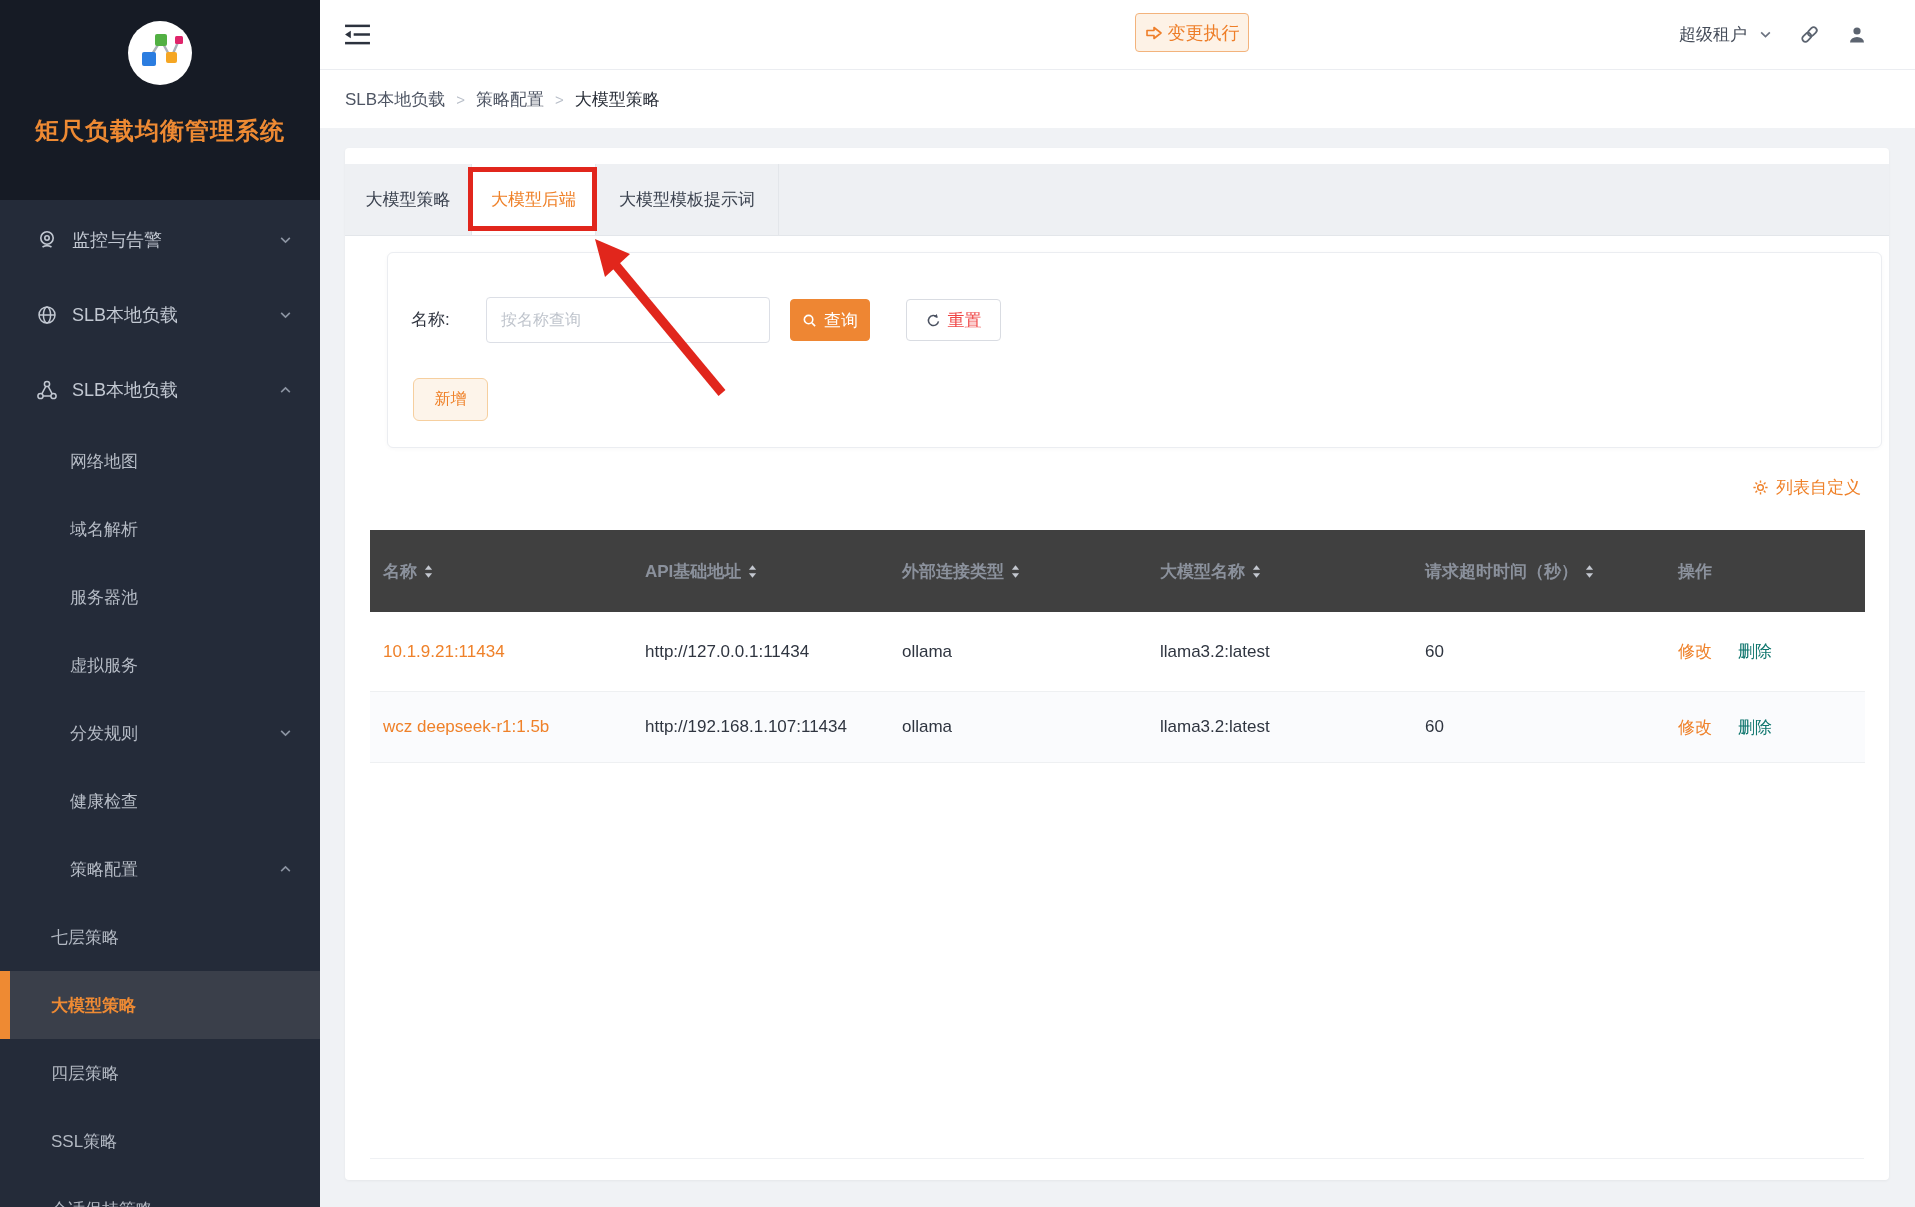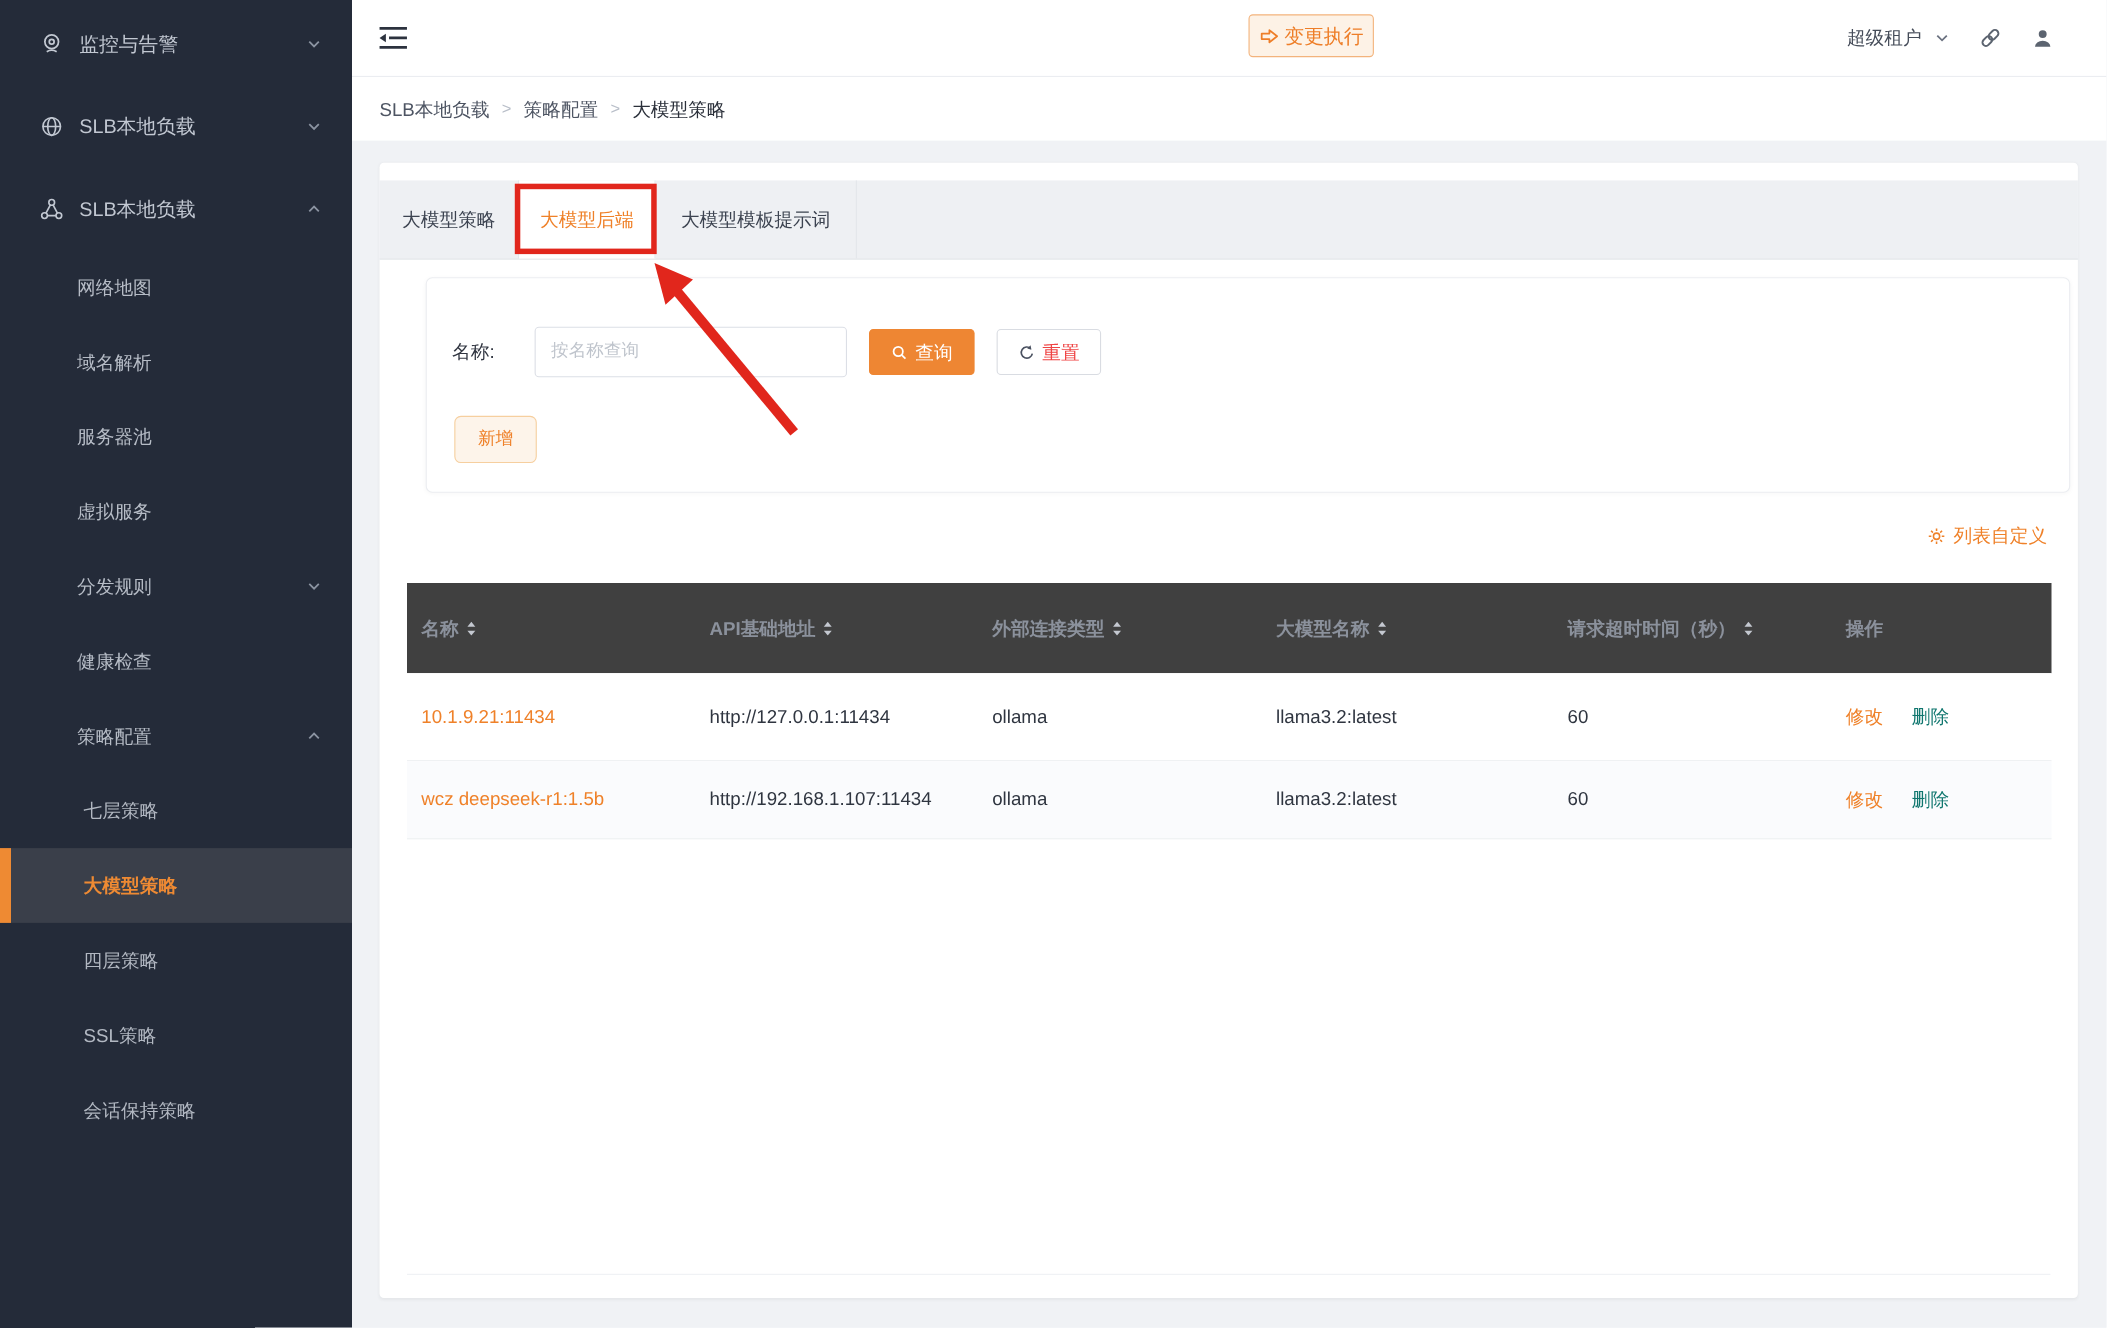--- a/index.html
+++ b/index.html
@@ -10,21 +10,21 @@
   
   .sidebar { width:320px; flex:0 0 320px; background:#242b39; height:100%; overflow:hidden; }
   .logo-block { height:200px; background:#161b25; display:flex; flex-direction:column; align-items:center; }
   .logo-circle { width:64px; height:64px; border-radius:50%; background:#fff; margin-top:21px;
                  display:flex; align-items:center; justify-content:center; }
   .app-title { margin-top:30px; color:#ee8a33; font-size:24px; font-weight:bold; letter-spacing:1px; white-space:nowrap; }
   .menu { padding-top:2px; }
   .mi { position:relative; display:flex; align-items:center; cursor:pointer; white-space:nowrap; }
   .mi.l1 { height:75px; padding-left:36px; font-size:18px; color:#c2c8d2; }
   .mi.l2 { height:68px; padding-left:70px; font-size:17px; color:#b6bcc6; }
-  .mi.l3 { height:68px; padding-left:76px; font-size:17px; color:#b2b8c2; }
+  .mi.l3 { height:68px; padding-left:51px; font-size:17px; color:#b2b8c2; }
   .mi .mi-icon { width:22px; height:22px; margin-right:14px; display:inline-flex; }
   .mi .mi-chevron { position:absolute; right:28px; top:50%; transform:translateY(-50%); color:#8b93a1; display:inline-flex; }
   .mi.active { background:#3a3f4a; color:#ee8a33; font-weight:bold; }
   .mi.active::before { content:""; position:absolute; left:0; top:0; bottom:0; width:10px; background:#ee8a33; }
 
   
   .main { flex:1; display:flex; flex-direction:column; min-width:0; }
   .topbar { position:relative; height:70px; background:#fff; border-bottom:1px solid #ebedf1;
             display:flex; align-items:center; flex:0 0 70px; }
   .fold-btn { margin-left:24px; display:inline-flex; cursor:pointer; }
@@ -59,21 +59,21 @@
 
   
   .filter-box { position:absolute; left:42px; top:104px; width:1495px; height:196px;
                 border:1px solid #ebedf1; border-radius:6px; background:#fff; box-shadow:0 1px 4px rgba(0,0,0,.03); }
   .f-label { position:absolute; left:23px; top:44px; height:46px; line-height:46px; font-size:17px; color:#303540; }
   .f-input { position:absolute; left:98px; top:44px; width:284px; height:46px; border:1px solid #dcdfe6;
              border-radius:4px; padding:0 14px; font-size:16px; color:#303540; outline:none; font-family:inherit; }
   .f-input::placeholder { color:#bfc4cc; }
   .btn { display:flex; align-items:center; justify-content:center; gap:7px; border-radius:4px;
          font-size:17px; cursor:pointer; font-family:inherit; }
-  .btn-search { position:absolute; left:402px; top:46px; width:96px; height:42px; background:#ee8633;
+  .btn-search { position:absolute; left:402px; top:46px; width:80px; height:42px; background:#ee8633;
                 border:1px solid #ee8633; color:#fff; }
   .btn-reset { position:absolute; left:518px; top:46px; width:95px; height:42px; background:#fff;
                border:1px solid #d9dce2; color:#ef4444; }
   .btn-add { position:absolute; left:25px; top:125px; width:75px; height:43px; background:#fdf4ea;
              border:1px solid #f6cf9f; border-radius:6px; color:#ef8129; font-size:16px; }
 
   
   .customize { position:absolute; top:328px; right:28px; display:flex; align-items:center; gap:7px;
                color:#ef8129; font-size:17px; cursor:pointer; }
 
@@ -91,20 +91,32 @@
   .act-del { color:#0f766e; cursor:pointer; }
 
   .card-bottom-divider { position:absolute; left:25px; right:25px; top:1010px; height:1px; background:#eff1f4; }
 </style>
 </head>
 <body>
 
 <div class="app">
 
   <aside class="sidebar">
+    <div class="logo-block">
+      <div class="logo-circle">
+        <svg width="62" height="62" viewBox="0 0 62 62">
+          <polyline points="20,37 32,18 42,36 50,18" fill="none" stroke="#aab0b8" stroke-width="2.4"></polyline>
+          <rect x="13" y="30" width="14" height="14" rx="2" fill="#2b7de0"></rect>
+          <rect x="26" y="12" width="12" height="12" rx="2" fill="#52b043"></rect>
+          <rect x="37" y="30" width="11" height="11" rx="2" fill="#f5a623"></rect>
+          <rect x="46" y="14" width="8" height="8" rx="1.5" fill="#e0256b"></rect>
+        </svg>
+      </div>
+      <div class="app-title">矩尺负载均衡管理系统</div>
+    </div>
 
     <nav class="menu">
       <div class="mi l1">
         <span class="mi-icon">
           <svg viewBox="0 0 22 22" width="22" height="22">
               <g stroke="#c2c8d2" fill="none" stroke-width="1.6">
                 <circle cx="11" cy="9" r="6.2"></circle>
                 <circle cx="11" cy="9" r="2.2"></circle>
                 <path d="M6.5 18 Q11 15.2 15.5 18"></path>
               </g>

